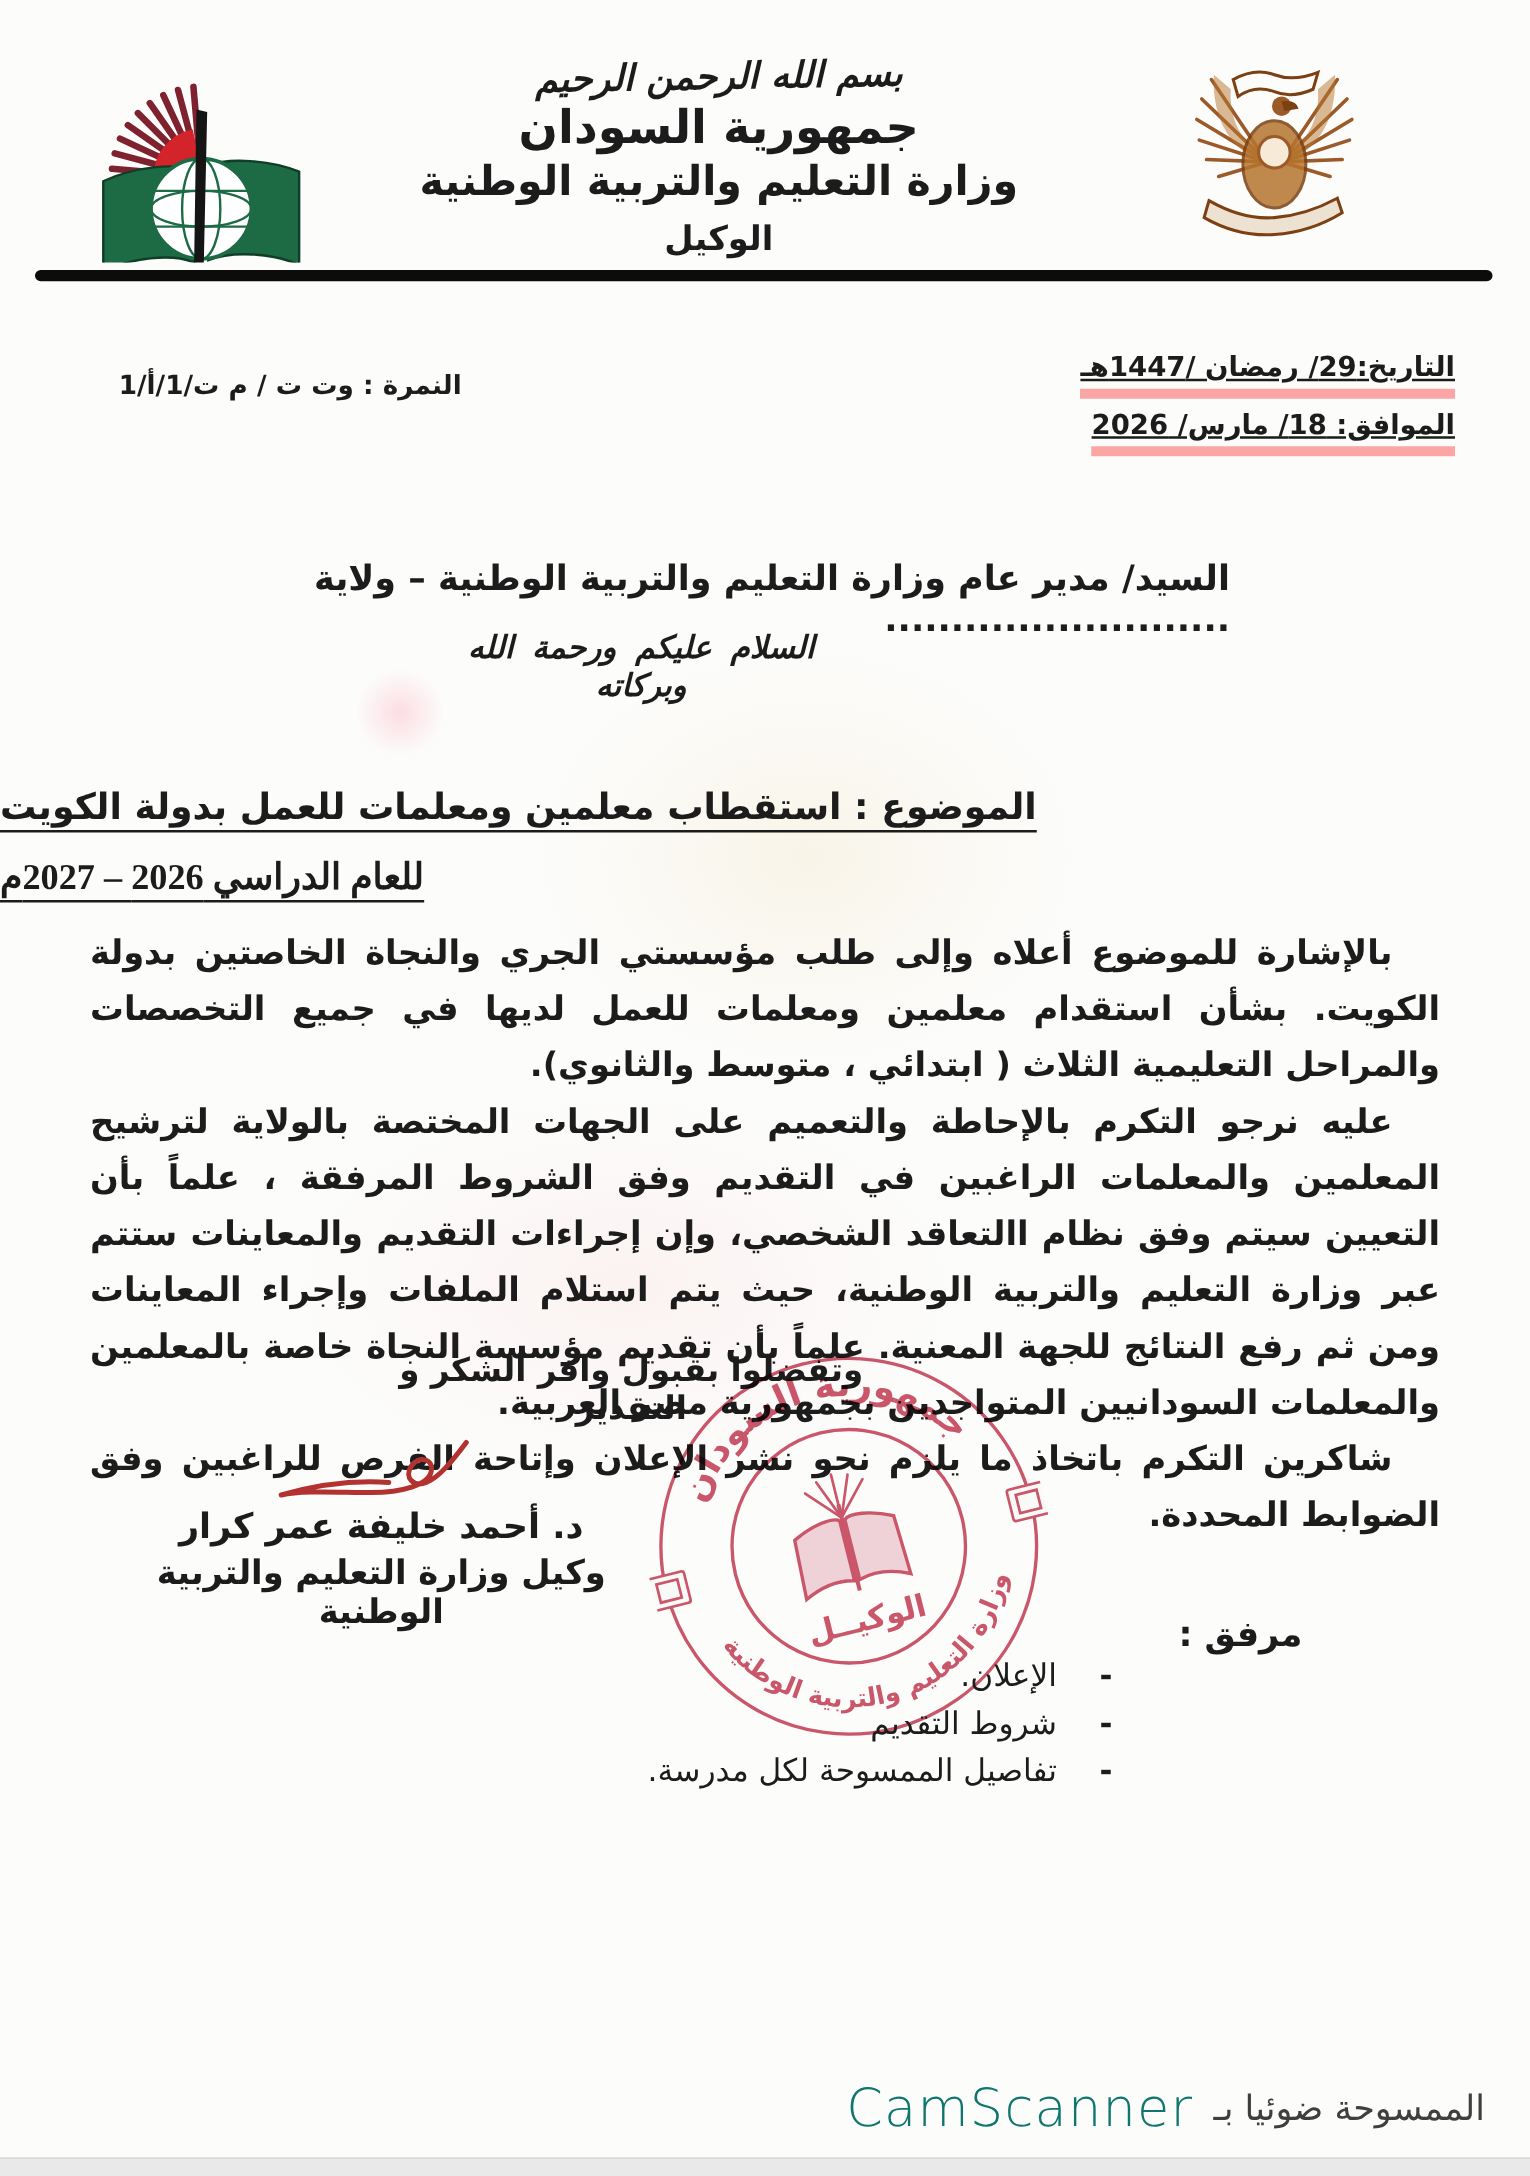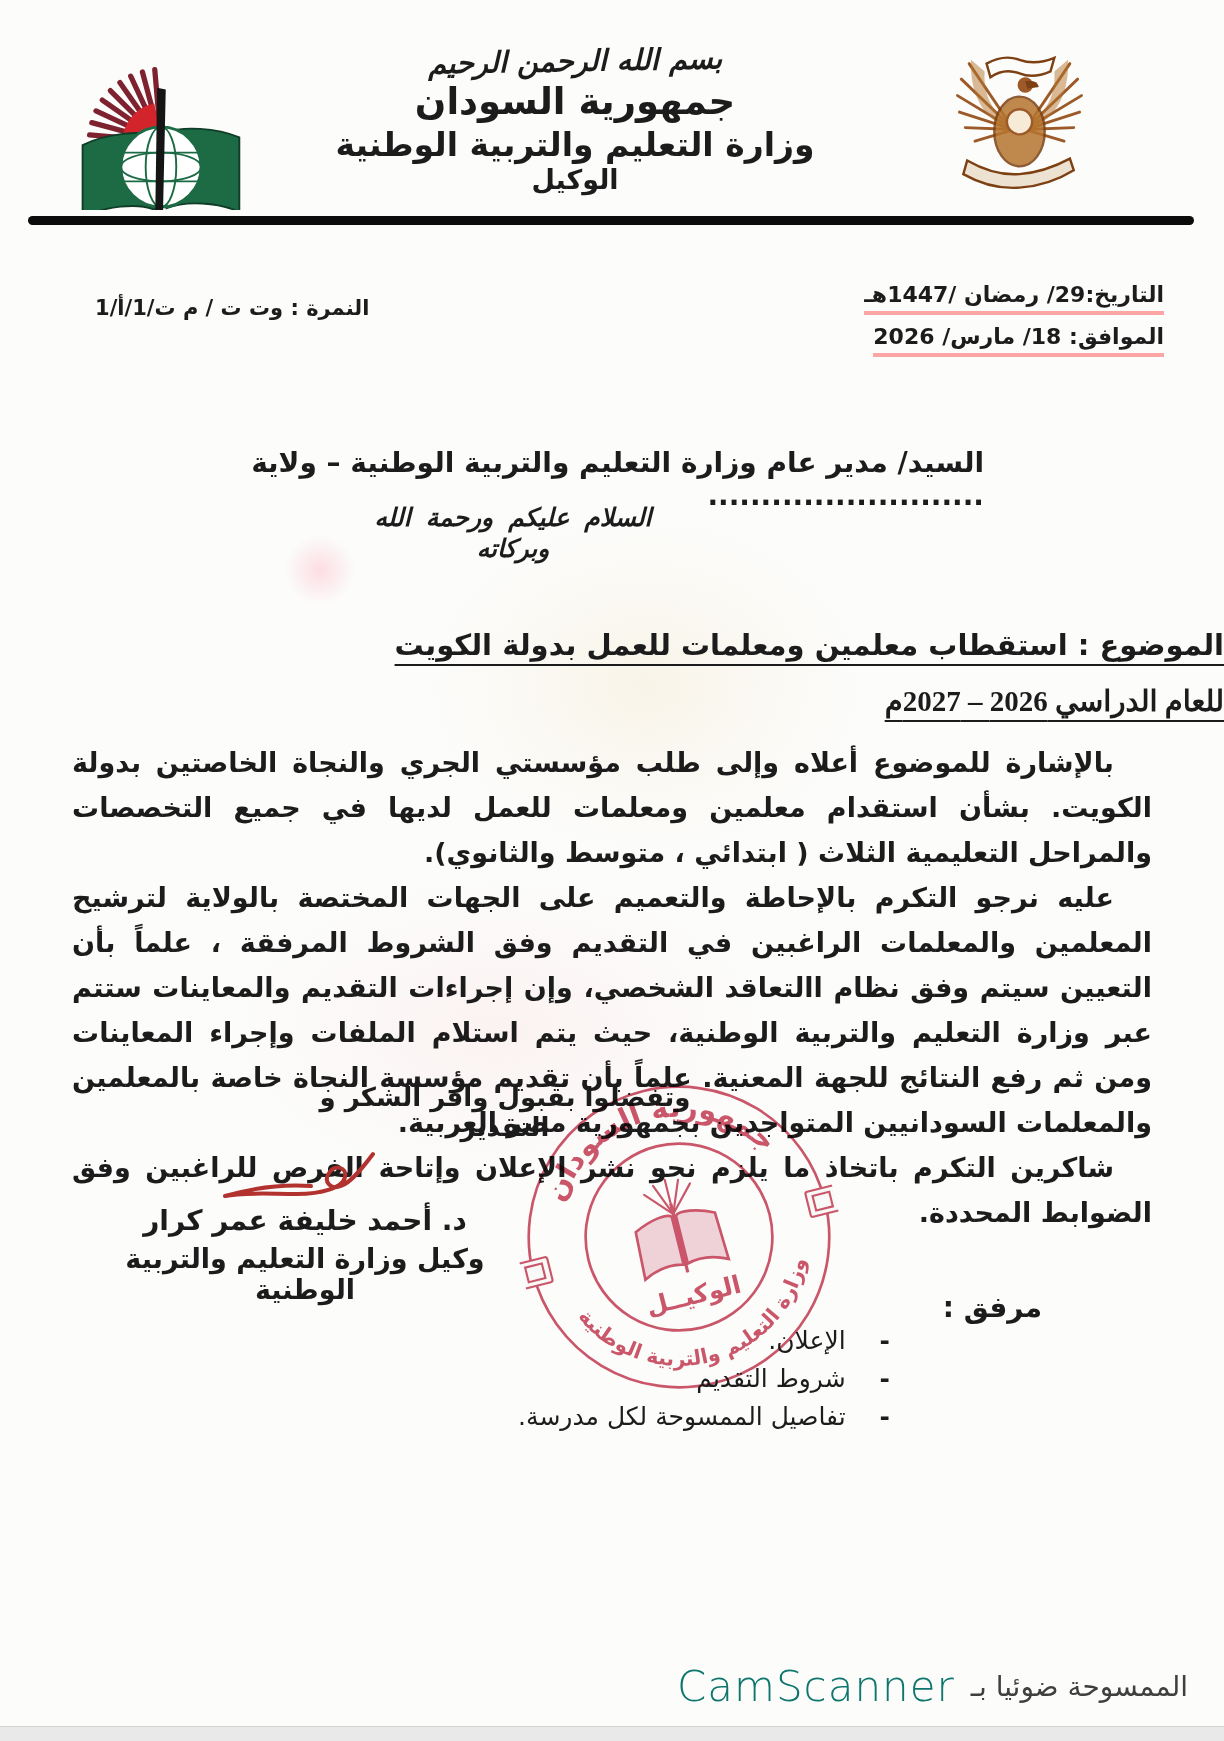--- a/index.html
+++ b/index.html
@@ -19,35 +19,35 @@
     background:radial-gradient(closest-side,rgba(255,110,140,.22),rgba(255,110,140,0));}
 
   
   .logo-left{position:absolute;left:52px;top:38px;width:195px;height:172px;}
   .emblem-right{position:absolute;left:942px;top:40px;width:155px;height:150px;}
   .header-center{position:absolute;left:250px;top:44px;width:650px;text-align:center;direction:rtl;}
   .bismillah{font-family:"DejaVu Serif","Liberation Serif",serif;font-style:italic;
     font-size:29px;font-weight:700;transform:rotate(-1deg);}
   .country{font-size:37px;font-weight:800;margin-top:2px;letter-spacing:1px;}
   .ministry{font-size:33px;font-weight:800;margin-top:2px;}
-  .office{font-size:27px;font-weight:800;margin-top:0;}
+  .office{font-size:27px;font-weight:800;margin-top:12px;}
   .rule{position:absolute;left:28px;top:216px;width:1166px;height:9px;background:#0c0c0c;border-radius:6px;}
 
   
   .dates{position:absolute;right:60px;top:282px;direction:rtl;text-align:right;
     font-size:22px;font-weight:700;}
   .dates .dline{display:block;margin-bottom:9px;}
-  .dates .dline span{display:inline-block;border-bottom:4px solid #fca5a5;padding-bottom:4px;}
+  .dates .dline span{display:inline-block;border-bottom:8px solid #fca5a5;padding-bottom:4px;text-decoration:underline;}
   .refnum{position:absolute;left:95px;top:296px;direction:rtl;font-size:21px;font-weight:700;}
 
   
   .addressee{position:absolute;right:240px;top:446px;direction:rtl;font-size:28px;font-weight:800;}
   .greeting{position:absolute;left:368px;top:503px;width:290px;text-align:center;direction:rtl;
     font-family:Liberation Mono, monospace;font-style:italic;font-size:25px;font-weight:600;}
-  .subject{position:absolute;left:0;top:628px;width:100%;text-align:right;direction:rtl;}
+  .subject{position:absolute;left:0;top:628px;width:100%;text-align:left;direction:rtl;}
   .subject .s1,.subject .s2{font-size:29px;font-weight:800;
     text-decoration:underline;text-underline-offset:9px;text-decoration-thickness:2px;}
   .subject .s2{display:inline-block;margin-top:22px;font-family:Liberation Serif, serif;}
 
   .body-text{position:absolute;left:72px;top:740px;width:1080px;direction:rtl;
     text-align:justify;font-size:27px;line-height:45px;font-weight:600;}
   .body-text p{margin:0;text-indent:38px;}
   .closing{position:absolute;left:295px;top:1082px;width:420px;text-align:center;direction:rtl;
     font-size:26px;font-weight:700;}
 

